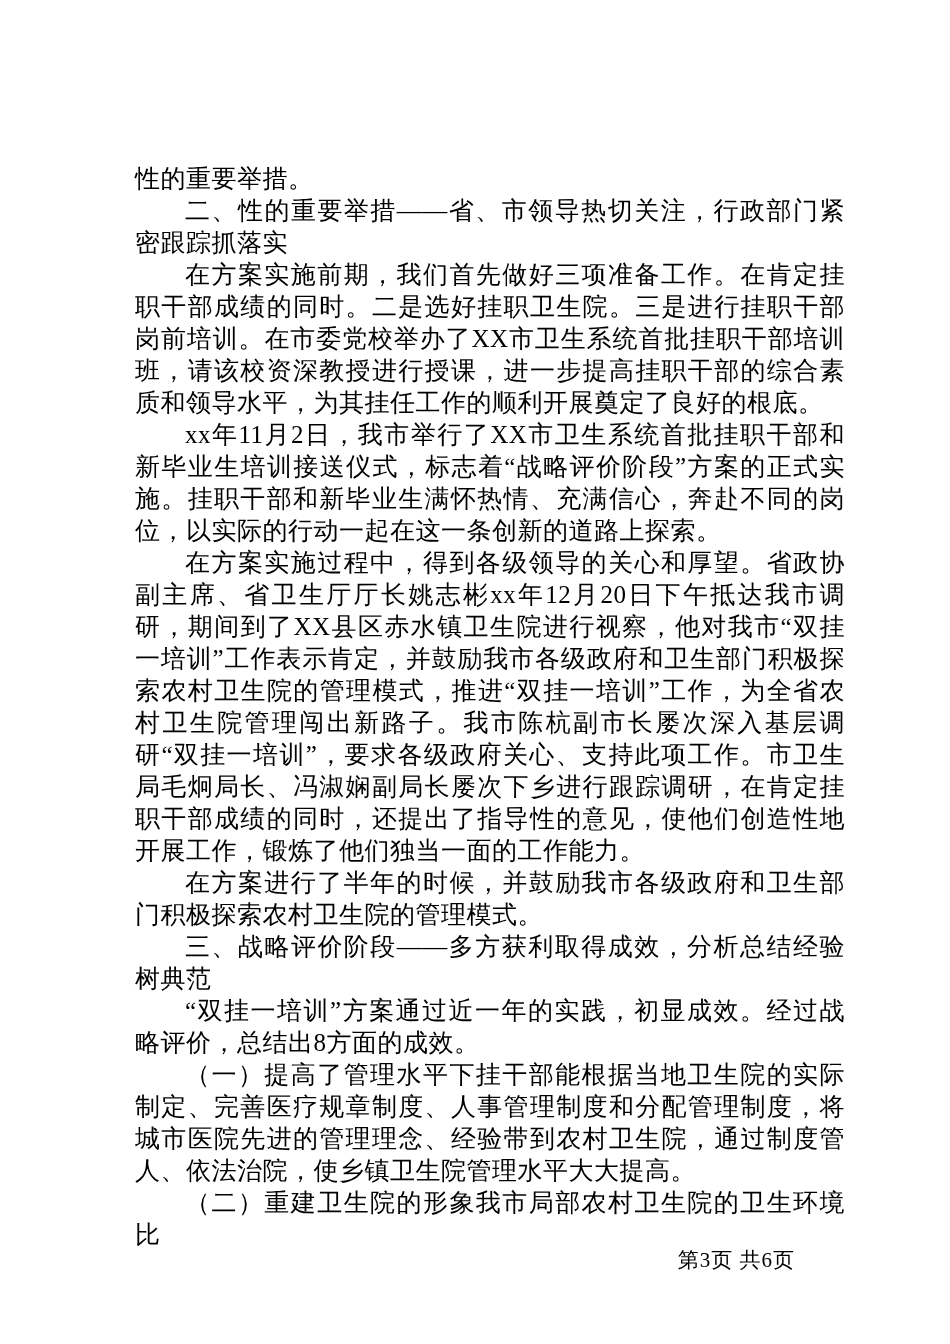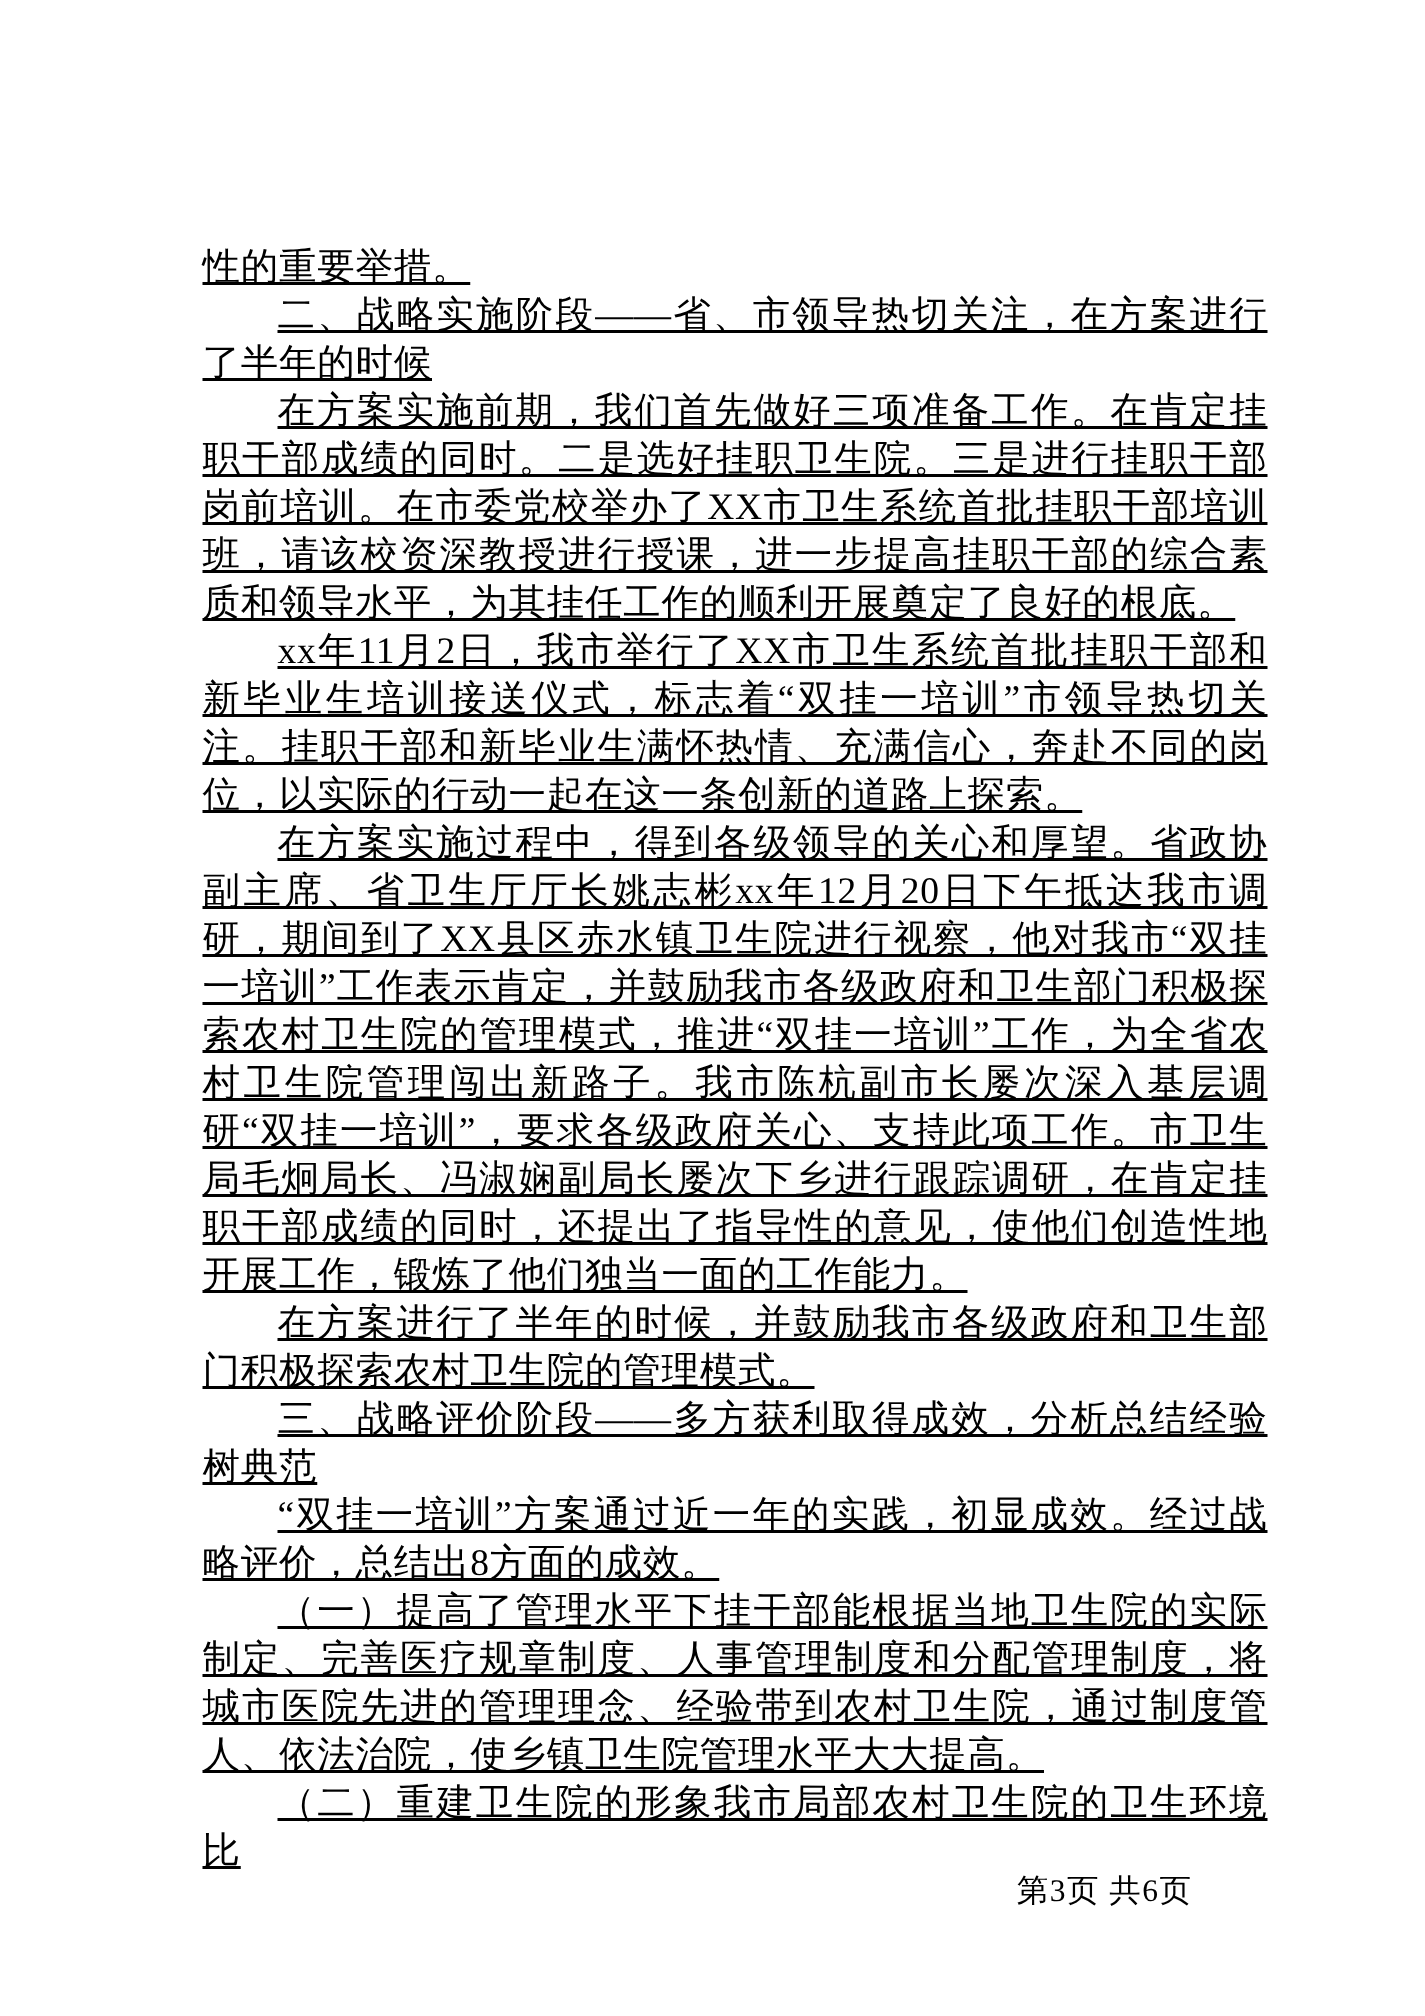--- a/index.html
+++ b/index.html
@@ -18,21 +18,20 @@
     .page {
       position: absolute;
       inset: 0;
       background: #ffffff;
     }
     .content {
       position: absolute;
       left: 135px;
       right: 105px;
       top: 163px;
-      text-decoration: underline;
     }
     .content p {
       margin: 0;
       font-size: 25px;
       line-height: 32px;
       text-align: justify;
       text-justify: inter-ideograph;
       word-break: break-all;
       letter-spacing: 0.5px;
     }
@@ -48,23 +47,23 @@
       color: #000000;
       letter-spacing: 1px;
     }
   </style>
 </head>
 <body>
 
 <div class="page">
   <div class="content">
     <p>性的重要举措。</p>
-    <p class="indent">二、战略实施阶段——省、市领导热切关注，在方案进行了半年的时候</p>
+    <p class="indent">二、性的重要举措——省、市领导热切关注，行政部门紧密跟踪抓落实</p>
     <p class="indent">在方案实施前期，我们首先做好三项准备工作。在肯定挂职干部成绩的同时。二是选好挂职卫生院。三是进行挂职干部岗前培训。在市委党校举办了XX市卫生系统首批挂职干部培训班，请该校资深教授进行授课，进一步提高挂职干部的综合素质和领导水平，为其挂任工作的顺利开展奠定了良好的根底。</p>
-    <p class="indent">xx年11月2日，我市举行了XX市卫生系统首批挂职干部和新毕业生培训接送仪式，标志着“双挂一培训”市领导热切关注。挂职干部和新毕业生满怀热情、充满信心，奔赴不同的岗位，以实际的行动一起在这一条创新的道路上探索。</p>
+    <p class="indent">xx年11月2日，我市举行了XX市卫生系统首批挂职干部和新毕业生培训接送仪式，标志着“战略评价阶段”方案的正式实施。挂职干部和新毕业生满怀热情、充满信心，奔赴不同的岗位，以实际的行动一起在这一条创新的道路上探索。</p>
     <p class="indent">在方案实施过程中，得到各级领导的关心和厚望。省政协副主席、省卫生厅厅长姚志彬xx年12月20日下午抵达我市调研，期间到了XX县区赤水镇卫生院进行视察，他对我市“双挂一培训”工作表示肯定，并鼓励我市各级政府和卫生部门积极探索农村卫生院的管理模式，推进“双挂一培训”工作，为全省农村卫生院管理闯出新路子。我市陈杭副市长屡次深入基层调研“双挂一培训”，要求各级政府关心、支持此项工作。市卫生局毛炯局长、冯淑娴副局长屡次下乡进行跟踪调研，在肯定挂职干部成绩的同时，还提出了指导性的意见，使他们创造性地开展工作，锻炼了他们独当一面的工作能力。</p>
     <p class="indent">在方案进行了半年的时候，并鼓励我市各级政府和卫生部门积极探索农村卫生院的管理模式。</p>
     <p class="indent">三、战略评价阶段——多方获利取得成效，分析总结经验树典范</p>
     <p class="indent">“双挂一培训”方案通过近一年的实践，初显成效。经过战略评价，总结出8方面的成效。</p>
     <p class="indent">（一）提高了管理水平下挂干部能根据当地卫生院的实际制定、完善医疗规章制度、人事管理制度和分配管理制度，将城市医院先进的管理理念、经验带到农村卫生院，通过制度管人、依法治院，使乡镇卫生院管理水平大大提高。</p>
     <p class="indent">（二）重建卫生院的形象我市局部农村卫生院的卫生环境比</p>
   </div>
   <div class="footer">
     <span>第3页 共6页</span>
   </div>

